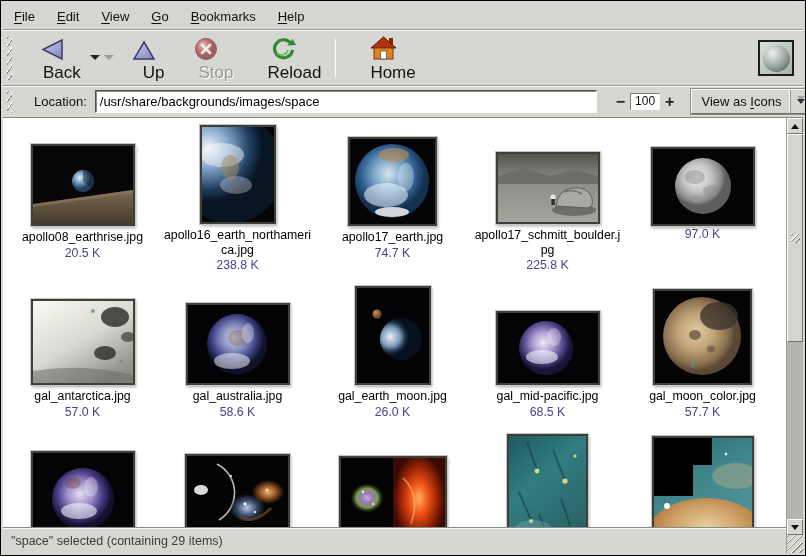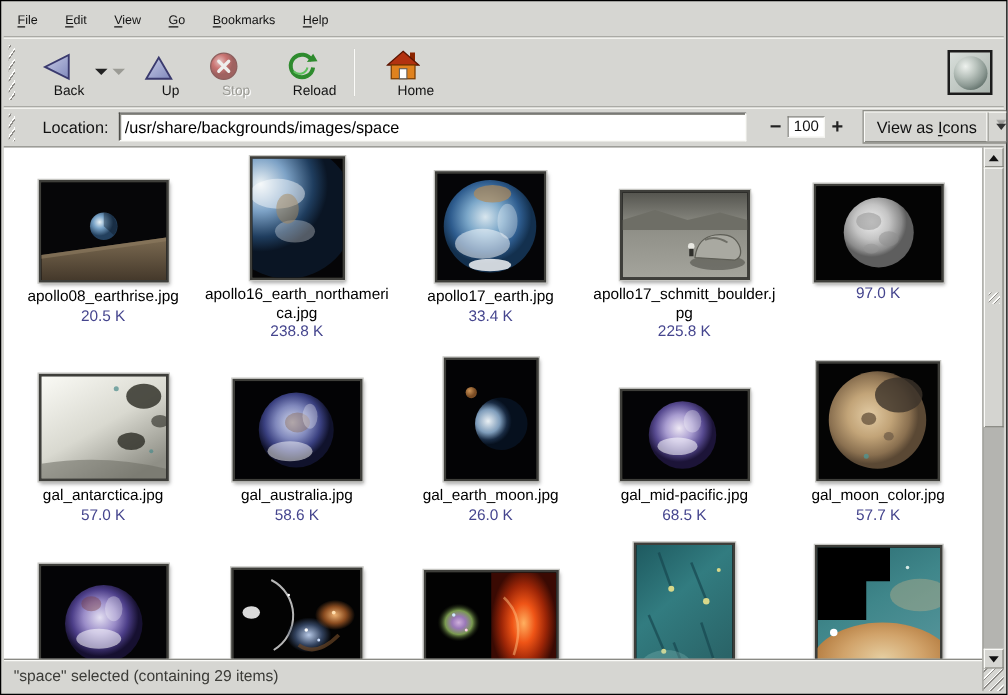--- a/index.html
+++ b/index.html
@@ -11,36 +11,36 @@
     border: 1px solid #000;
     background: #d6d6d2;
     display: flex; flex-direction: column;
     padding: 2px;
     position: relative;
     overflow: hidden;
   }
 
   
   .menubar { height: 26px; display: flex; align-items: center; padding-left: 4px; flex: 0 0 auto; }
-  .menu-item { padding: 4px 12px 4px 10px; font-size: 10px; color: #111; cursor: default; }
+  .menu-item { padding: 4px 12px 4px 10px; font-size: 13px; color: #111; cursor: default; }
   .menu-item:first-child { padding-left: 7px; }
   .mn { text-decoration: underline; text-underline-offset: 2px; }
 
   .bar-sep { flex: 0 0 auto; height: 2px; border-top: 1px solid #9c9c96; border-bottom: 1px solid #fbfbf8; }
 
   
   .toolbar { height: 54px; display: flex; align-items: center; padding: 2px 4px 2px 2px; flex: 0 0 auto; }
   .grip {
     width: 5px; height: 44px; margin: 0 4px 0 2px; flex: 0 0 auto;
     background: repeating-linear-gradient(125deg, #fdfdfb 0 1px, #8e8c88 1px 2px, #d6d6d2 2px 5px);
   }
   .grip.small { height: 22px; }
   .tb-btn { display: flex; flex-direction: column; align-items: center; justify-content: flex-end; padding: 2px 7px 1px; min-width: 42px; }
   .tb-icon { height: 27px; display: flex; align-items: flex-end; justify-content: center; }
-  .tb-label { font-size: 11px; color: #131313; margin-top: 2px; white-space: nowrap; margin-left: 20px; }
+  .tb-label { font-size: 17px; color: #131313; margin-top: 2px; white-space: nowrap; margin-left: 20px; }
   .tb-btn.disabled .tb-label { color: #9b9b95; text-shadow: 1px 1px 0 #fff; }
   .chev-btn { align-self: center; margin-top: 6px; padding: 3px 2px 10px 2px; }
   .chev { width: 0; height: 0; border-left: 5px solid transparent; border-right: 5px solid transparent; border-top: 5px solid #222; }
   .chev.dis { border-top-color: #9b9b95; }
   .tb-sep { width: 1px; height: 38px; background: #9c9c96; border-right: 1px solid #fbfbf8; margin: 0 7px; }
   .throbber {
     margin-left: auto; margin-right: 5px;
     width: 36px; height: 36px; border: 2px solid #1c1c1c;
     background: linear-gradient(135deg,#d9dfdb,#a9b3ad);
     display: flex; align-items: center; justify-content: center;
@@ -295,21 +295,21 @@
                       </radialGradient>
                     </defs>
                 <circle cx="42" cy="42" r="37" fill="url(#g3e)"></circle>
                 <ellipse cx="44" cy="16" rx="15" ry="7" fill="#b08a58" opacity="0.7"></ellipse>
                 <ellipse cx="36" cy="56" rx="22" ry="12" fill="#fff" opacity="0.5"></ellipse>
                 <ellipse cx="56" cy="38" rx="8" ry="14" fill="#fff" opacity="0.3"></ellipse>
                 <ellipse cx="42" cy="73" rx="17" ry="5" fill="#fff" opacity="0.8"></ellipse>
               </svg></span>
               </div>
             <div class="fname">apollo17_earth.jpg</div>
-            <div class="fsize">33.4 K</div>
+            <div class="fsize">74.7 K</div>
           </div>
 
           <div class="cell">
             <div class="tz">
                 <span class="thumb">
               <svg width="100" height="68" viewBox="0 0 100 68">
                 <defs>
                       <linearGradient id="g4s" x1="0" y1="0" x2="0" y2="1">
                         <stop offset="0" stop-color="#55554f"></stop>
                         <stop offset="40%" stop-color="#8e8e86"></stop>

